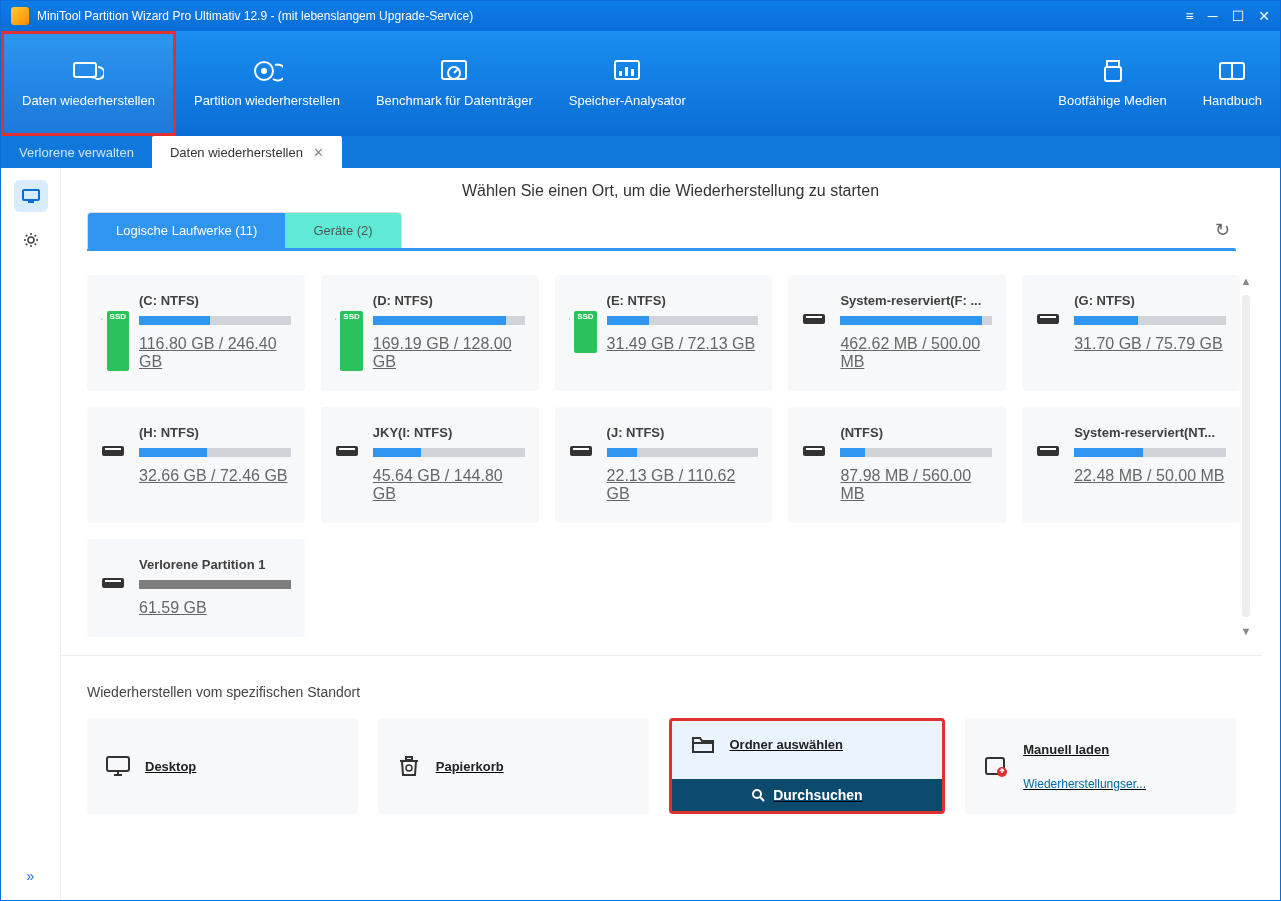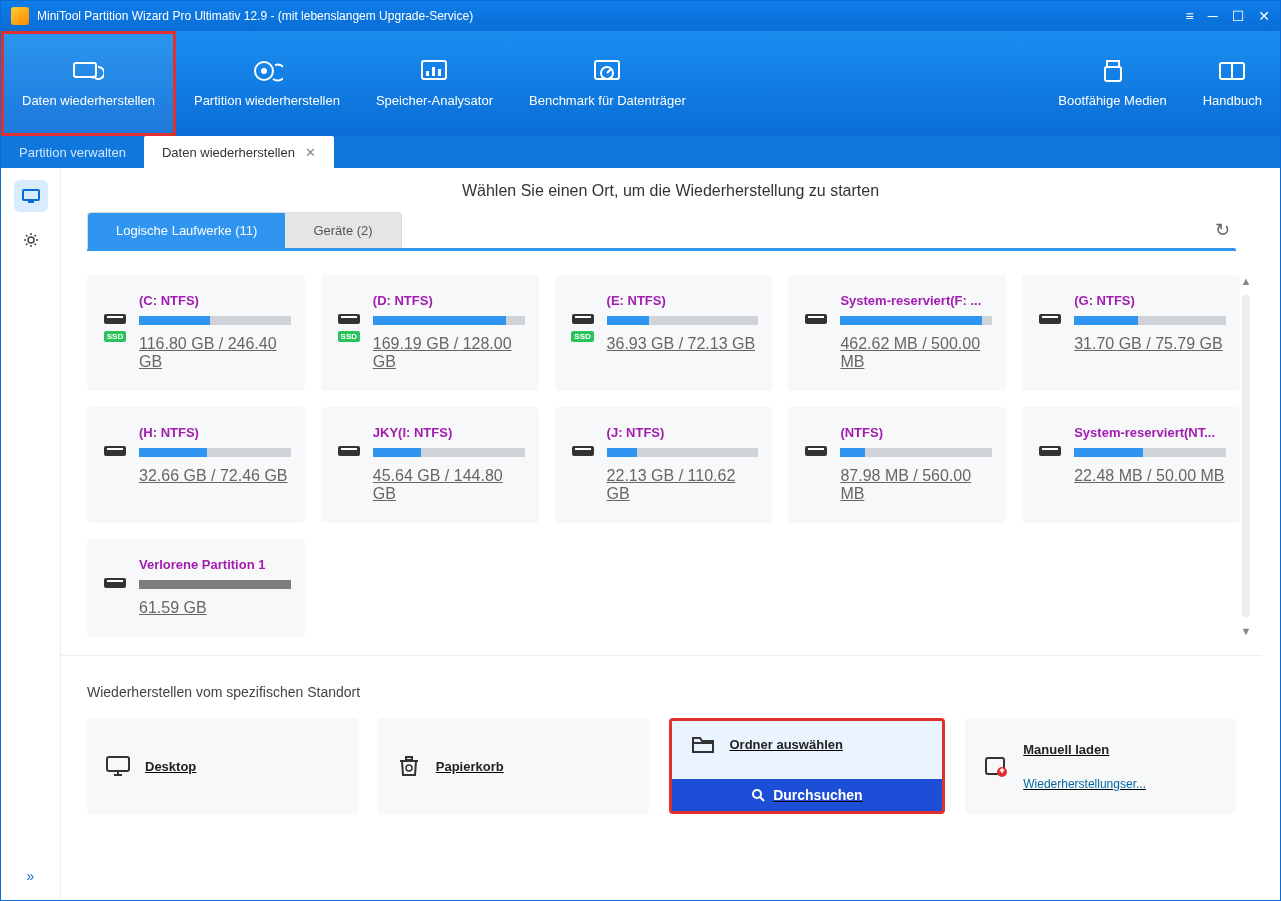--- a/index.html
+++ b/index.html
@@ -22,48 +22,48 @@
 .body-area { display: flex; height: calc(901px - 30px - 105px - 32px - 2px); }
 .side-rail { width: 60px; display: flex; flex-direction: column; align-items: center; padding-top: 12px; gap: 12px; border-right: 1px solid #eee; }
 .rail-btn { width: 34px; height: 32px; border-radius: 6px; display: flex; align-items: center; justify-content: center; cursor: pointer; color: #444; }
 .rail-btn.active { background: #d7ecff; color: #0a6dd6; }
 .rail-expand { margin-top: auto; margin-bottom: 16px; color: #0a6dd6; font-size: 14px; cursor: pointer; }
 .main { flex: 1; display: flex; flex-direction: column; overflow: hidden; }
 .main-header { text-align: center; padding: 14px 0 12px; font-size: 16px; color: #333; }
 .panel { margin: 0 18px 0 0; background: #fff; }
 .inner-tabs-row { display: flex; align-items: center; padding: 0 26px; }
 .inner-tabs-cluster { display: flex; border: 1px solid #ddd; border-bottom: none; border-radius: 4px 4px 0 0; overflow: hidden; }
-.inner-tab { padding: 10px 28px; font-size: 13px; cursor: pointer; color: #555; background: #e5e5e5; }
+.inner-tab { padding: 10px 28px; font-size: 13px; cursor: pointer; color: #555; background: #5eead4; }
 .inner-tab.active { background: #2f95f0; color: #fff; }
 .inner-tabs-row .refresh { margin-left: auto; color: #666; cursor: pointer; font-size: 18px; padding-right: 6px; }
 .strip { height: 3px; background: #2f95f0; margin: 0 26px; border-radius: 2px 2px 0 0; }
 .drive-grid-wrap { display: flex; padding: 24px 10px 0 26px; }
 .drive-grid { flex: 1; display: grid; grid-template-columns: repeat(5, 1fr); gap: 16px; }
 .scrollbar { width: 12px; display: flex; flex-direction: column; align-items: center; gap: 4px; color: #888; font-size: 11px; }
 .scrollbar .track { flex: 1; width: 8px; background: #eee; margin: 4px 0; border-radius: 4px; }
 .drive { background: #f7f8fa; border-radius: 4px; padding: 18px 14px 20px 14px; cursor: pointer; display: flex; flex-direction: column; }
 .drive-top { display: flex; gap: 10px; }
-.drive-icon-col { display: flex; flex-direction: column; align-items: center; width: 28px; gap: 4px; padding-top: 18px; }
+.drive-icon-col { display: flex; flex-direction: row; width: 28px; gap: 4px; padding-top: 18px; }
 .drv-svg { width: 24px; height: 16px; fill: #333; }
 .ssd-badge { font-size: 8px; font-weight: bold; background: #2ac25b; color: #fff; padding: 1px 3px; border-radius: 2px; }
 .drive-info { flex: 1; min-width: 0; }
-.drive-name { font-size: 13px; font-weight: bold; color: #a21caf; white-space: nowrap; overflow: hidden; text-overflow: ellipsis; margin-bottom: 8px; }
+.drive-name { font-size: 13px; font-weight: bold; color: #404040; white-space: nowrap; overflow: hidden; text-overflow: ellipsis; margin-bottom: 8px; }
 .bar { height: 9px; background: #d0d4d8; border-radius: 0; overflow: hidden; margin-bottom: 10px; }
 .bar-fill { height: 100%; background: #2f95f0; }
 .bar-fill.lost { background: #7d7d7d; width: 100%; }
 .drive-size { font-size: 16px; color: #666; text-decoration: underline; }
 .section-title { font-size: 14px; color: #444; padding: 28px 26px 18px; }
 .loc-row { display: flex; gap: 20px; padding: 0 26px 20px; }
 .loc-card { flex: 1; background: #f7f8fa; border-radius: 4px; display: flex; align-items: center; gap: 14px; padding: 22px 18px; cursor: pointer; position: relative; text-decoration: underline; }
 .loc-card.highlight { background: #e9f4ff; border: 3px solid #e03030; padding: 12px 18px 0 18px; flex-direction: column; align-items: stretch; }
 .loc-card.highlight .loc-head { display: flex; align-items: center; gap: 14px; padding-bottom: 10px; }
 .loc-icon { width: 26px; height: 22px; fill: #333; flex-shrink: 0; }
 .loc-text .t1 { font-size: 13px; font-weight: bold; color: #222; }
 .loc-text .t2 { font-size: 12px; color: #0369a1; margin-top: 20px; white-space: nowrap; overflow: hidden; text-overflow: ellipsis; }
-.browse-btn { background: #1d4ed8; color: #fff; text-align: center; padding: 8px 0; font-size: 14px; font-weight: bold; margin: 0 -18px; display: flex; align-items: center; justify-content: center; gap: 8px; }
+.browse-btn { background: #0c4a6e; color: #fff; text-align: center; padding: 8px 0; font-size: 14px; font-weight: bold; margin: 0 -18px; display: flex; align-items: center; justify-content: center; gap: 8px; }
 .divider-top { border-top: 1px solid #eee; margin: 18px 0 0 0; }
 </style>
 </head>
 <body>
 
 <div class="titlebar">
   <div class="logo"></div>
   <div class="title">MiniTool Partition Wizard Pro Ultimativ 12.9 - (mit lebenslangem Upgrade-Service)</div>
   <div class="win-controls">
     <span>≡</span>
@@ -86,53 +86,53 @@
     <svg class="tool-icon" viewBox="0 0 32 24">
         <circle cx="13" cy="12" r="9" fill="none" stroke="#fff" stroke-width="2"></circle>
         <circle cx="13" cy="12" r="3" fill="#fff"></circle>
         <path d="M24 6 a8 8 0 1 1 -2 14" fill="none" stroke="#fff" stroke-width="2"></path>
       </svg>
     <span>Partition wiederherstellen</span>
   </div>
   <div class="tool-btn">
     <svg class="tool-icon" viewBox="0 0 32 24">
         <rect x="4" y="2" width="24" height="18" rx="2" fill="none" stroke="#fff" stroke-width="2"></rect>
+        <circle cx="16" cy="14" r="6" fill="none" stroke="#fff" stroke-width="2"></circle>
+        <line x1="16" y1="14" x2="20" y2="10" stroke="#fff" stroke-width="2"></line>
+      </svg>
+    <span>Benchmark für Datenträger</span>
+  </div>
+  <div class="tool-btn">
+    <svg class="tool-icon" viewBox="0 0 32 24">
+        <rect x="4" y="2" width="24" height="18" rx="2" fill="none" stroke="#fff" stroke-width="2"></rect>
         <rect x="8" y="12" width="3" height="5" fill="#fff"></rect>
         <rect x="14" y="8" width="3" height="9" fill="#fff"></rect>
         <rect x="20" y="10" width="3" height="7" fill="#fff"></rect>
       </svg>
     <span>Speicher-Analysator</span>
   </div>
-  <div class="tool-btn">
-    <svg class="tool-icon" viewBox="0 0 32 24">
-        <rect x="4" y="2" width="24" height="18" rx="2" fill="none" stroke="#fff" stroke-width="2"></rect>
-        <circle cx="16" cy="14" r="6" fill="none" stroke="#fff" stroke-width="2"></circle>
-        <line x1="16" y1="14" x2="20" y2="10" stroke="#fff" stroke-width="2"></line>
-      </svg>
-    <span>Benchmark für Datenträger</span>
-  </div>
   <div class="toolbar-spacer"></div>
   <div class="tool-btn">
     <svg class="tool-icon" viewBox="0 0 32 24">
         <rect x="10" y="2" width="12" height="6" fill="none" stroke="#fff" stroke-width="2"></rect>
         <rect x="8" y="8" width="16" height="14" rx="2" fill="none" stroke="#fff" stroke-width="2"></rect>
       </svg>
     <span>Bootfähige Medien</span>
   </div>
   <div class="tool-btn">
     <svg class="tool-icon" viewBox="0 0 32 24">
         <path d="M6 4 h10 v16 h-10 a2 2 0 0 1 -2 -2 v-12 a2 2 0 0 1 2 -2 z M16 4 h10 a2 2 0 0 1 2 2 v12 a2 2 0 0 1 -2 2 h-10 z" fill="none" stroke="#fff" stroke-width="2"></path>
       </svg>
     <span>Handbuch</span>
   </div>
 </div>
 
 <div class="tab-row">
   <div class="tab inactive">
-    <span>Partition verwalten</span>
+    <span>Verlorene verwalten</span>
   </div>
   <div class="tab active">
     <span>Daten wiederherstellen</span>
     <span class="close-x">✕</span>
   </div>
 </div>
 
 <div class="body-area">
   <div class="side-rail">
     <div class="rail-btn active">
@@ -208,21 +208,21 @@
                     <path d="M3 3 h18 a2 2 0 0 1 2 2 v6 a2 2 0 0 1 -2 2 h-18 a2 2 0 0 1 -2 -2 v-6 a2 2 0 0 1 2 -2 z" fill="#333"></path>
                     <rect x="4" y="5" width="16" height="2" fill="#fff"></rect>
                   </svg>
                   <div class="ssd-badge">SSD</div>
                 </div>
       <div class="drive-info">
         <div class="drive-name">(E: NTFS)</div>
         <div class="bar">
                     <div class="bar-fill" style="width:28%"></div>
                   </div>
-        <div class="drive-size">36.93 GB / 72.13 GB</div>
+        <div class="drive-size">31.49 GB / 72.13 GB</div>
       </div>
     </div>
             </div>
             <div class="drive">
     <div class="drive-top">
       <div class="drive-icon-col">
                   <svg class="drv-svg" viewBox="0 0 24 16">
                     <path d="M3 3 h18 a2 2 0 0 1 2 2 v6 a2 2 0 0 1 -2 2 h-18 a2 2 0 0 1 -2 -2 v-6 a2 2 0 0 1 2 -2 z" fill="#333"></path>
                     <rect x="4" y="5" width="16" height="2" fill="#fff"></rect>
                   </svg>

